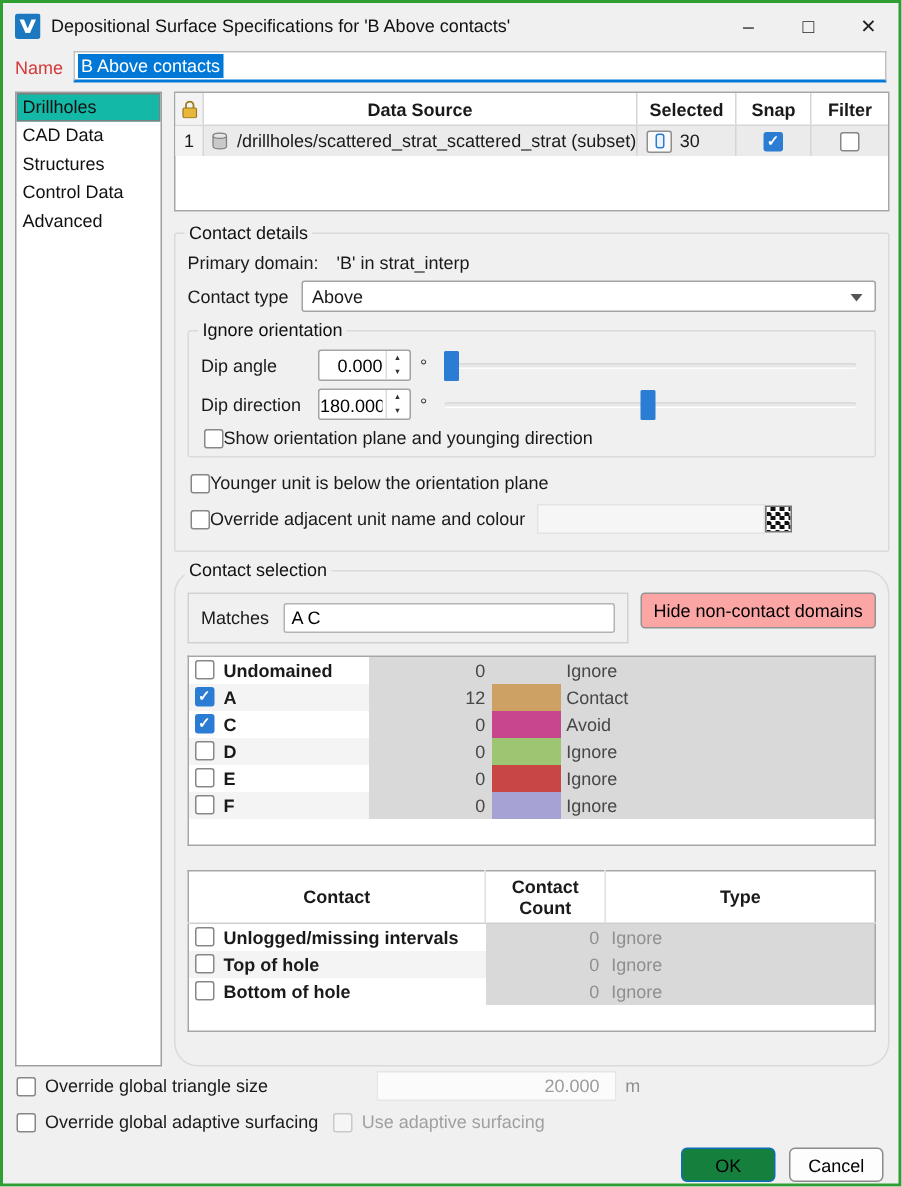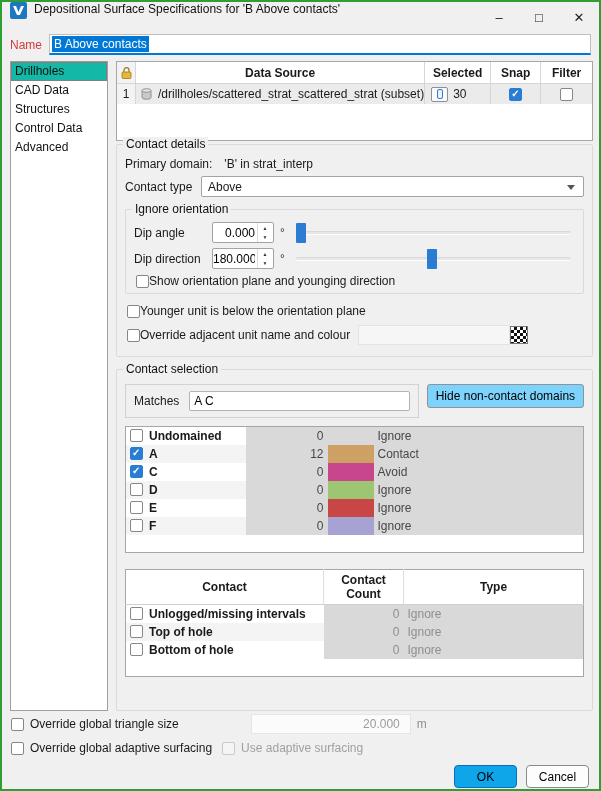--- a/index.html
+++ b/index.html
@@ -1,21 +1,21 @@
 <!DOCTYPE html>
 <html><head>
 <meta charset="utf-8">
 <style>
   * { box-sizing: border-box; margin: 0; padding: 0; }
   html,body { background:#ccc; }
   body { font-family:"Liberation Sans", sans-serif; font-size:12px; color:#1a1a1a; }
   .window { width:601px; height:791px; background:#f0f0f0; border:2px solid #2f9e33; position:relative; overflow:hidden; }
 
   
-  .titlebar { height:30px; display:flex; align-items:flex-start; padding:0 0 0 8px; }
+  .titlebar { height:30px; display:flex; align-items:center; padding:0 0 0 8px; }
   .app-icon { width:17px; height:17px; margin-right:7px; flex:0 0 auto; }
   .title-text { flex:1; font-size:12px; color:#111; white-space:nowrap; overflow:hidden; }
   .win-btn { width:40px; height:30px; display:flex; align-items:center; justify-content:center; font-size:13px; color:#222; }
 
   
   .name-row { display:flex; align-items:center; padding:2px 8px 4px 8px; gap:7px; }
   .name-label { color:#d33a3a; font-size:12px; }
   .name-input { flex:1; height:21px; background:#fff; border:1px solid #bfbfbf; border-bottom:2px solid #0078d7; display:flex; align-items:center; padding-left:2px; }
   .sel-text { background:#0078d7; color:#fff; padding:1px 2px; font-size:12px; }
 
@@ -41,21 +41,21 @@
   .sel-btn { width:17px; height:15px; background:#fafafa; border:1px solid #8f8f8f; border-radius:2px; display:flex; align-items:center; justify-content:center; }
   .sel-btn-glyph { width:6px; height:10px; border:1.5px solid #2b7cd3; border-radius:2px; background:#eaf3fc; }
 
   
   .cb { width:13px; height:13px; border:1px solid #878787; border-radius:2px; background:#fff; flex:0 0 auto; position:relative; }
   .cb.checked { background:#2b7cd3; border-color:#2b7cd3; }
   .cb.checked::after { content:"✓"; position:absolute; left:1px; top:-1px; color:#fff; font-size:10px; font-weight:bold; }
   .cb.disabled { border-color:#c9c9c9; background:#f5f5f5; }
 
   
-  .group { position:relative; border:1px solid #dadada; border-radius:2px; margin-top:3px; padding:10px 8px 4px 8px; }
+  .group { position:relative; border:1px solid #dadada; border-radius:2px; margin-top:14px; padding:10px 8px 4px 8px; }
   .group-label { position:absolute; top:-8px; left:6px; background:#f0f0f0; padding:0 3px; font-size:12px; color:#111; }
 
   .form-row { display:flex; align-items:center; margin-bottom:5px; gap:6px; }
   .flabel { width:70px; flex:0 0 auto; font-size:12px; }
   .combo { flex:1; height:21px; background:#fff; border:1px solid #a3a3a3; border-radius:2px; display:flex; align-items:center; padding:0 22px 0 6px; position:relative; }
   .combo::after { content:""; position:absolute; right:8px; top:8px; border-left:4px solid transparent; border-right:4px solid transparent; border-top:5px solid #555; }
 
   .spin { display:flex; height:21px; border:1px solid #a3a3a3; border-radius:2px; background:#fff; width:62px; flex:0 0 auto; }
   .spin input { width:44px; border:0; outline:0; text-align:right; font:12px "Liberation Sans",sans-serif; padding-right:2px; background:transparent; }
   .spin-arrows { width:15px; display:flex; flex-direction:column; border-left:1px solid #dcdcdc; }
@@ -69,21 +69,21 @@
   .cbrow { display:flex; align-items:center; gap:0; margin:7px 0 3px 2px; }
   .dis-input { height:20px; background:#f6f6f6; border:1px solid #e3e3e3; }
   .checker { width:18px; height:18px; border:1px solid #777;
      background-image: conic-gradient(#111 25%, #fff 0 50%, #111 0 75%, #fff 0);
      background-size:6px 6px; }
 
   
   .matches-wrap { display:flex; align-items:flex-start; margin-top:4px; }
   .matches-panel { flex:1; border:1px solid #d2d2d2; padding:6px 8px; display:flex; align-items:center; gap:10px; margin-right:8px; }
   .matches-panel input { flex:1; height:20px; border:1px solid #b3b3b3; border-radius:2px; padding:0 4px; font:12px "Liberation Sans",sans-serif; background:#fff; }
-  .btn { background:#7dd3fc; border:1px solid #929292; border-radius:3px; padding:4px 8px; font-size:12px; white-space:nowrap; }
+  .btn { background:#fca5a5; border:1px solid #929292; border-radius:3px; padding:4px 8px; font-size:12px; white-space:nowrap; }
 
   table.grid { border-collapse:collapse; width:100%; background:#fff; margin-top:8px; border:1px solid #a6a6a6; }
   table.grid th { font-weight:bold; font-size:12px; border-bottom:1px solid #cfcfcf; border-left:1px solid #dedede; text-align:center; padding:3px 2px; background:#fff; }
   table.grid th:first-child { border-left:0; }
   table.grid td { font-size:12px; height:18px; padding:0 4px; }
   td.name-cell { background:#fff; }
   tr.alt td.name-cell { background:#f4f4f4; }
   td.gray { background:#d9d9d9; color:#474747; }
   td.count { text-align:right; padding-right:8px; }
   .cell-inner { display:flex; align-items:center; gap:6px; }
@@ -92,21 +92,21 @@
   .th-stack { display:flex; flex-direction:column; align-items:center; gap:1px; }
   td.filler { background:#fff; height:16px; }
   .muted td.gray, .muted td.count { color:#8f8f8f; }
 
   
   .frow { display:flex; align-items:center; gap:6px; padding:0 9px; height:22px; margin-top:2px; }
   .ftri-input { width:160px; margin-left:66px; text-align:right; padding-right:10px; color:#9b9b9b; font:12px "Liberation Sans",sans-serif; background:#fbfbfb; border:1px solid #e6e6e6; height:20px; }
   .unit { color:#8f8f8f; }
   .dis-label { color:#a0a0a0; }
   .actions { display:flex; justify-content:flex-end; gap:9px; padding:6px 10px 0 0; }
-  .btn-ok { width:63px; height:23px; background:#0ea5e9; border:1px solid #0f6cbd; border-radius:4px; font-size:12px;margin-left:33px; }
+  .btn-ok { width:63px; height:23px; background:#15803d; border:1px solid #0f6cbd; border-radius:4px; font-size:12px;margin-left:33px; }
   .btn-cancel { width:63px; height:23px; background:#fdfdfd; border:1px solid #8a8a8a; border-radius:4px; font-size:12px; }
 </style>
 </head>
 <body>
 
 <div class="window">
 
   <div class="titlebar">
     <svg class="app-icon" viewBox="0 0 17 17">
       <rect x="0" y="0" width="17" height="17" rx="2" fill="#1c79c0"></rect>
@@ -230,21 +230,21 @@
           <span>Younger unit is below the orientation plane</span>
         </div>
         <div class="cbrow">
           <span class="cb"></span>
           <span>Override adjacent unit name and colour</span>
           <input class="dis-input" style="width: 152px; margin-left: 8px;" disabled="" value="">
           <span class="checker"></span>
         </div>
       </div>
 
-      <div class="group" style="flex:1; margin-top:12px;">
+      <div class="group" style="flex:1; margin-top:12px;border-radius:16px;">
         <span class="group-label">Contact selection</span>
 
         <div class="matches-wrap">
           <div class="matches-panel">
             <span>Matches</span>
             <input value="A C" style="">
           </div>
           <button class="btn">Hide non-contact domains</button>
         </div>
 

